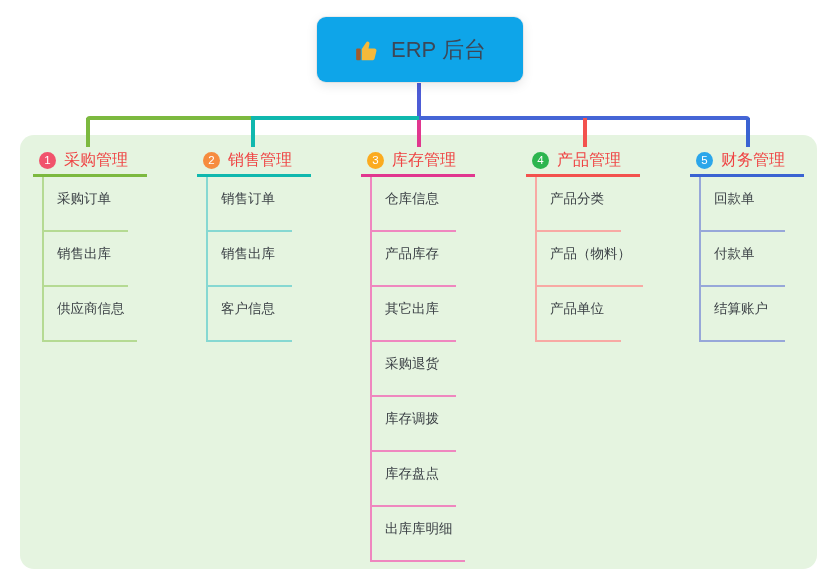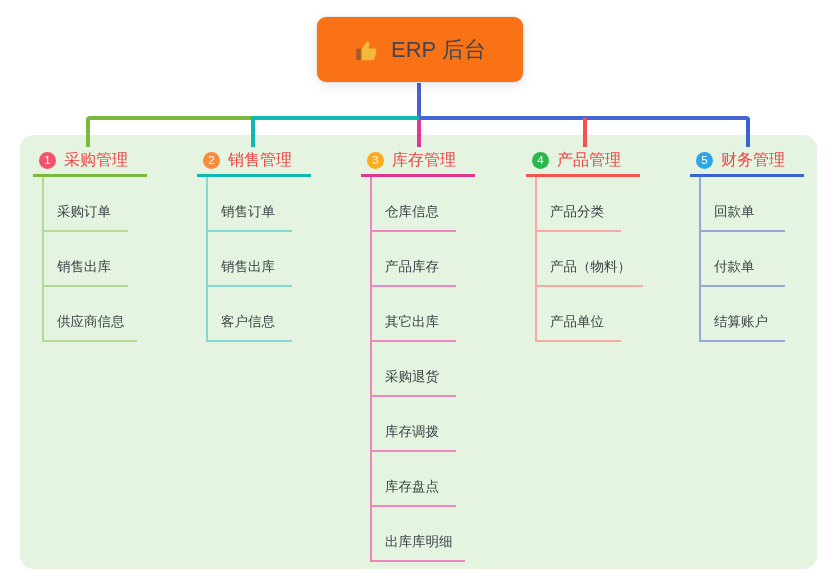--- a/index.html
+++ b/index.html
@@ -6,21 +6,21 @@
   .stage{
     position:relative;width:839px;height:588px;overflow:hidden;background:#fff;
     font-family:"Liberation Sans","DejaVu Sans",sans-serif;
   }
   .panel{
     position:absolute;left:20px;top:135px;width:797px;height:434px;
     background:#e5f4e0;border-radius:14px;
   }
   
   .root{
-    position:absolute;left:317px;top:17px;width:206px;height:65px;background:#f97316;
+    position:absolute;left:317px;top:17px;width:206px;height:65px;background:#0ea5e9;
     border-radius:9px;box-shadow:0 3px 12px rgba(0,0,0,.10),0 0 0 1px #f2f2f2;
     display:flex;align-items:center;justify-content:center;gap:11px;z-index:3;
   }
   .root-label{font-size:22px;color:#3d4757;}
   .thumb{width:26px;height:26px;display:block;}
   
   .c{position:absolute;background:var(--c);}
   
   .branch{position:absolute;top:146px;}
   .bhead{
@@ -28,21 +28,21 @@
     border-bottom:3px solid var(--line);padding:0 0 0 6px;box-sizing:border-box;cursor:pointer;
   }
   .badge{
     flex:0 0 17px;width:17px;height:17px;border-radius:50%;background:var(--badge);
     color:#fff;font-size:11.5px;line-height:17px;text-align:center;
   }
   .blabel{font-size:16px;color:#ef4444;white-space:nowrap;}
   .kids{margin-left:9px;border-left:2px solid var(--soft);width:max-content;}
   .kid{
     display:flex;align-items:flex-end;height:55px;min-width:84px;width:max-content;
-    border-bottom:2px solid var(--soft);padding:0 12px 3px 13px;box-sizing:border-box;cursor:pointer;
+    border-bottom:2px solid var(--soft);padding:0 12px 16px 13px;box-sizing:border-box;cursor:pointer;
   }
   .klabel{font-size:13.5px;color:#3c4146;margin-bottom:6px;white-space:nowrap;}
   .rtl4{border-top-left-radius:4px;}
   .rtr4{border-top-right-radius:4px;}
 </style>
 </head>
 <body>
 
 <div class="stage">
 

